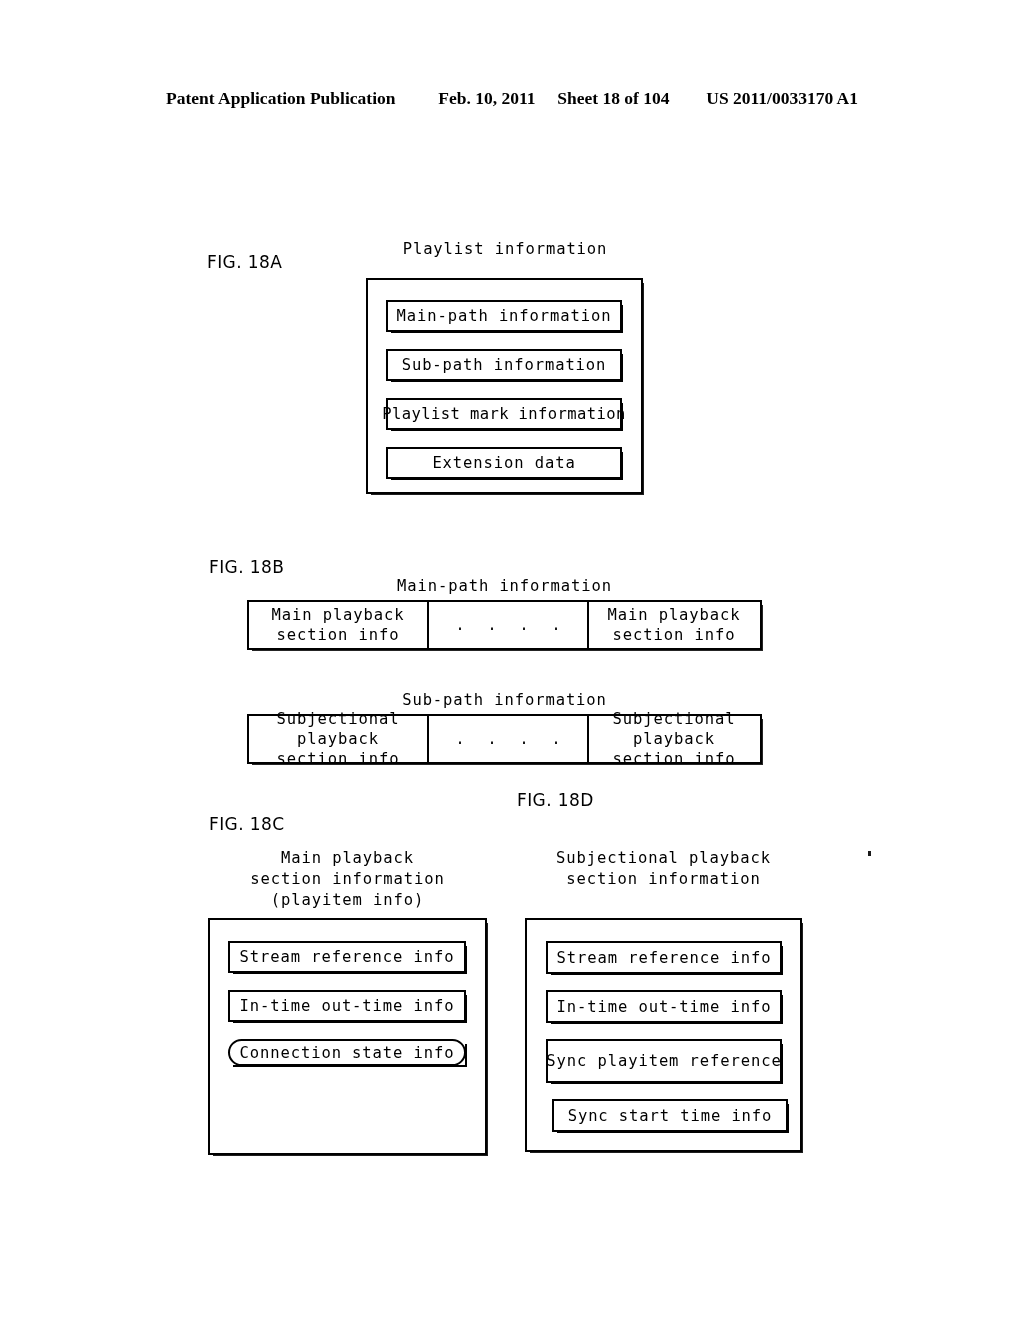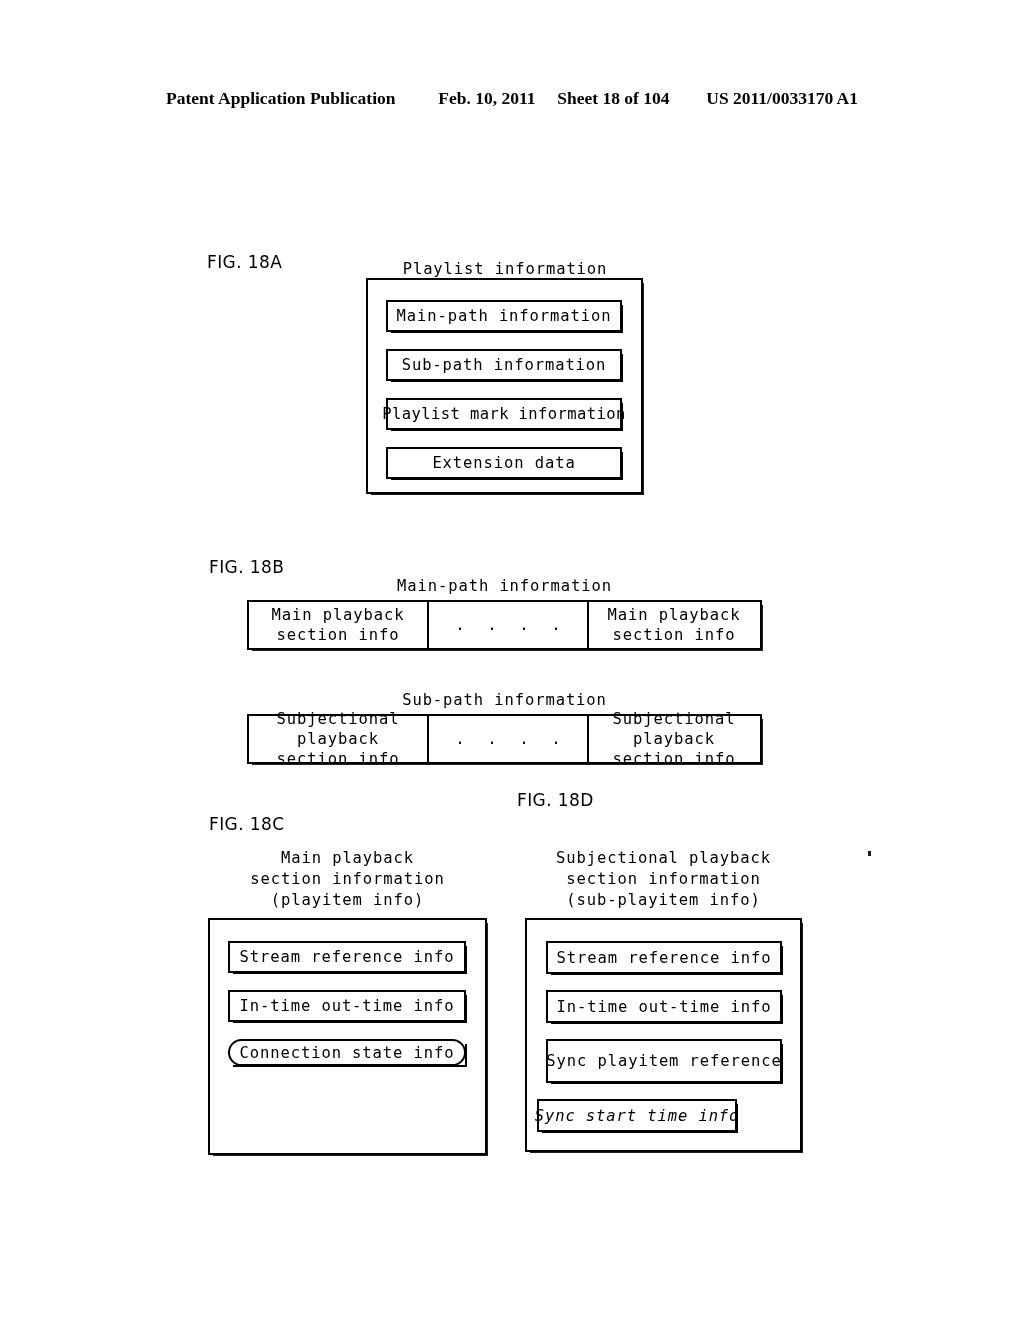--- a/index.html
+++ b/index.html
@@ -164,21 +164,21 @@
   <span class="hdr-gap-lg"></span>
   <span>Feb. 10, 2011</span>
   <span class="hdr-gap-md"></span>
   <span>Sheet 18 of 104</span>
   <span class="hdr-gap-xl"></span>
   <span>US 2011/0033170 A1</span>
 </div>
 
 <div class="fig-label" style="left:207px; top:252px;">FIG. 18A</div>
 
-<div class="caption" style="left:366px; top:260px; width:278px;">Playlist information</div>
+<div class="caption" style="left:366px; top:240px; width:278px;">Playlist information</div>
 
 <div class="outer-box" style="left:366px; top:278px; width:277px; height:216px;">
   <div class="item-box" style="left:18px; top:20px; width:236px; height:32px;">
     <span>Main-path information</span>
   </div>
   <div class="item-box" style="left:18px; top:69px; width:236px; height:32px;">
     <span>Sub-path information</span>
   </div>
   <div class="item-box tight" style="left:18px; top:118px; width:236px; height:32px;">
     <span>Playlist mark information</span>
@@ -228,31 +228,30 @@
   <div class="item-box" style="left:18px; top:119px; width:238px; height:27px;border-radius:16px;">
     <span>Connection state info</span>
   </div>
 </div>
 
 <div class="fig-label" style="left:517px; top:790px;">FIG. 18D</div>
 
 <div class="caption-multi" style="left:525px; top:848px; width:277px;">
   <div>Subjectional playback</div>
   <div>section information</div>
-  <div>(sub-playitem info)</div>
 </div>
 
 <div class="outer-box" style="left:525px; top:918px; width:277px; height:234px;">
   <div class="item-box" style="left:19px; top:21px; width:236px; height:33px;">
     <span>Stream reference info</span>
   </div>
   <div class="item-box" style="left:19px; top:70px; width:236px; height:33px;">
     <span>In-time out-time info</span>
   </div>
   <div class="item-box" style="left:19px; top:119px; width:236px; height:44px;">
     <span>Sync playitem reference</span>
   </div>
-  <div class="item-box" style="left:10px; top:179px; width:200px; height:33px;font-style:italic;">
+  <div class="item-box" style="left:25px; top:179px; width:236px; height:33px;">
     <span>Sync start time info</span>
   </div>
 </div>
 
 <div class="speck" style="left:868px; top:851px;"></div>
 
 </body></html>

